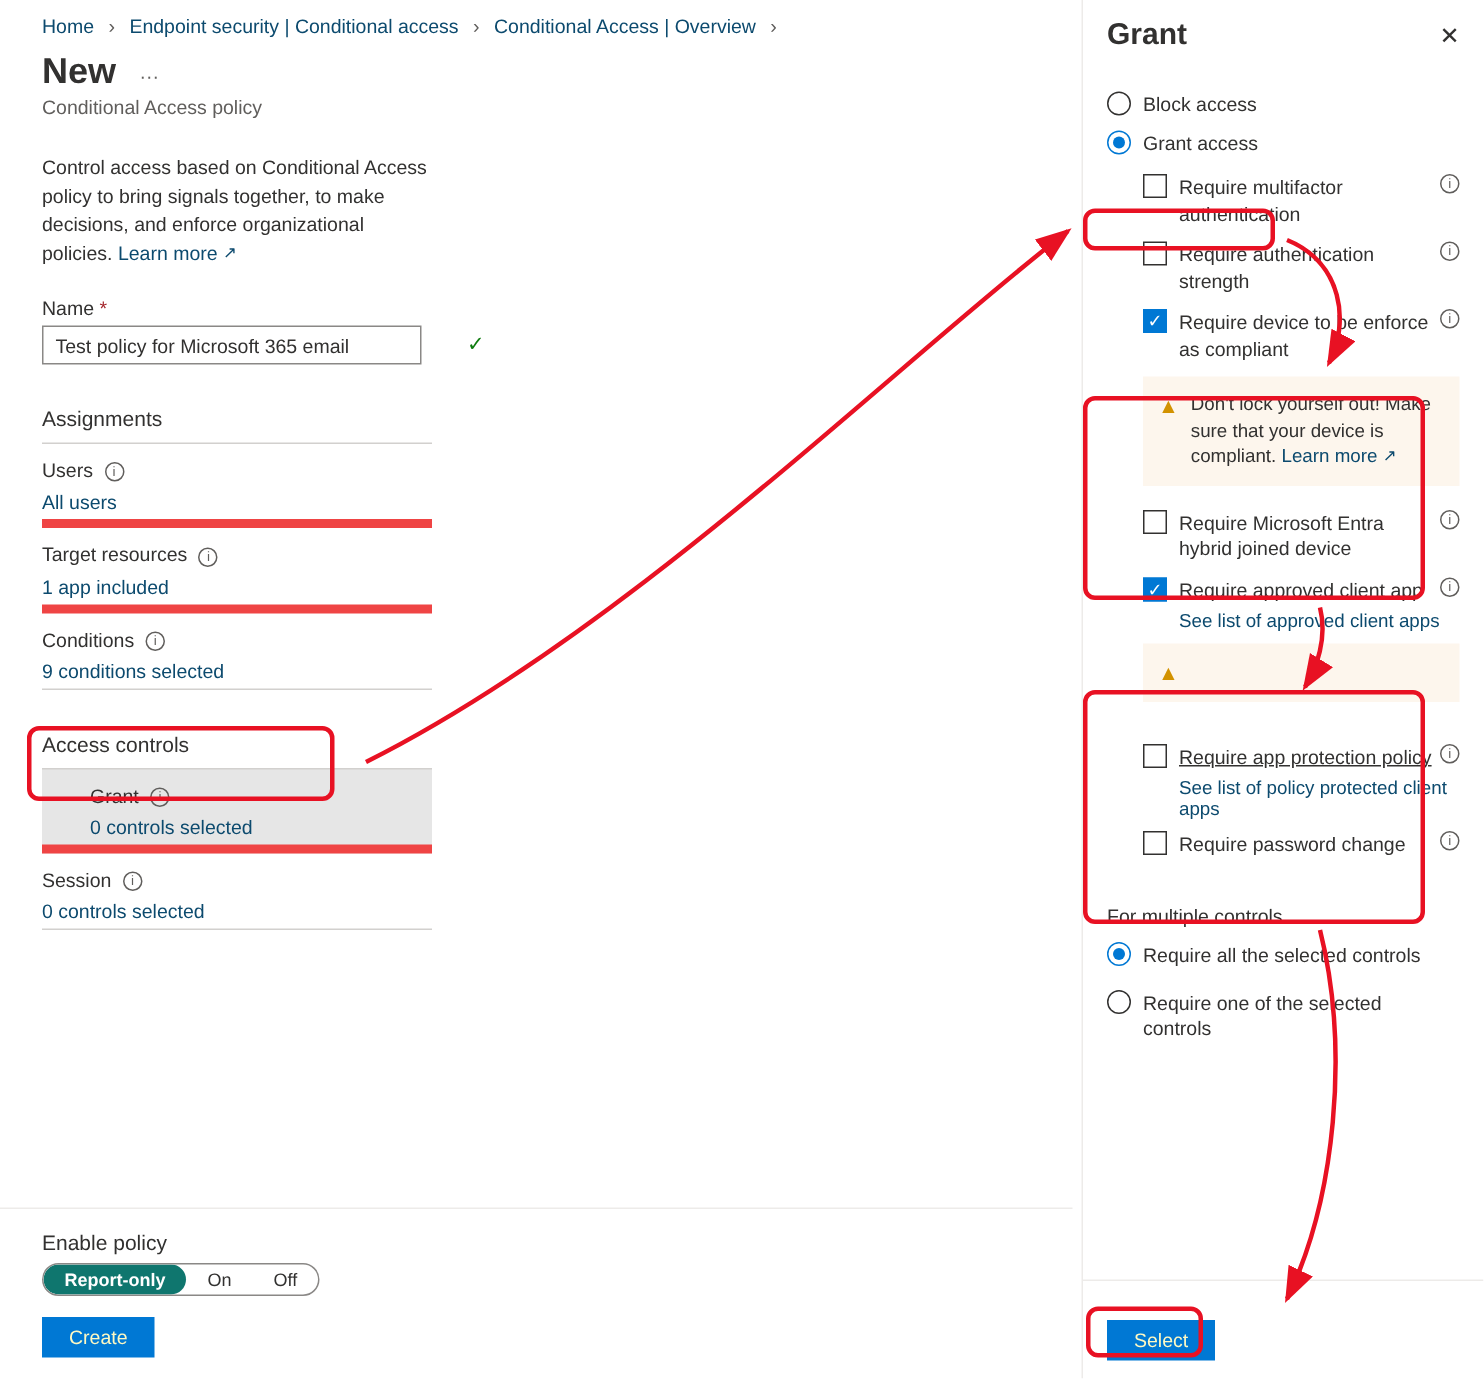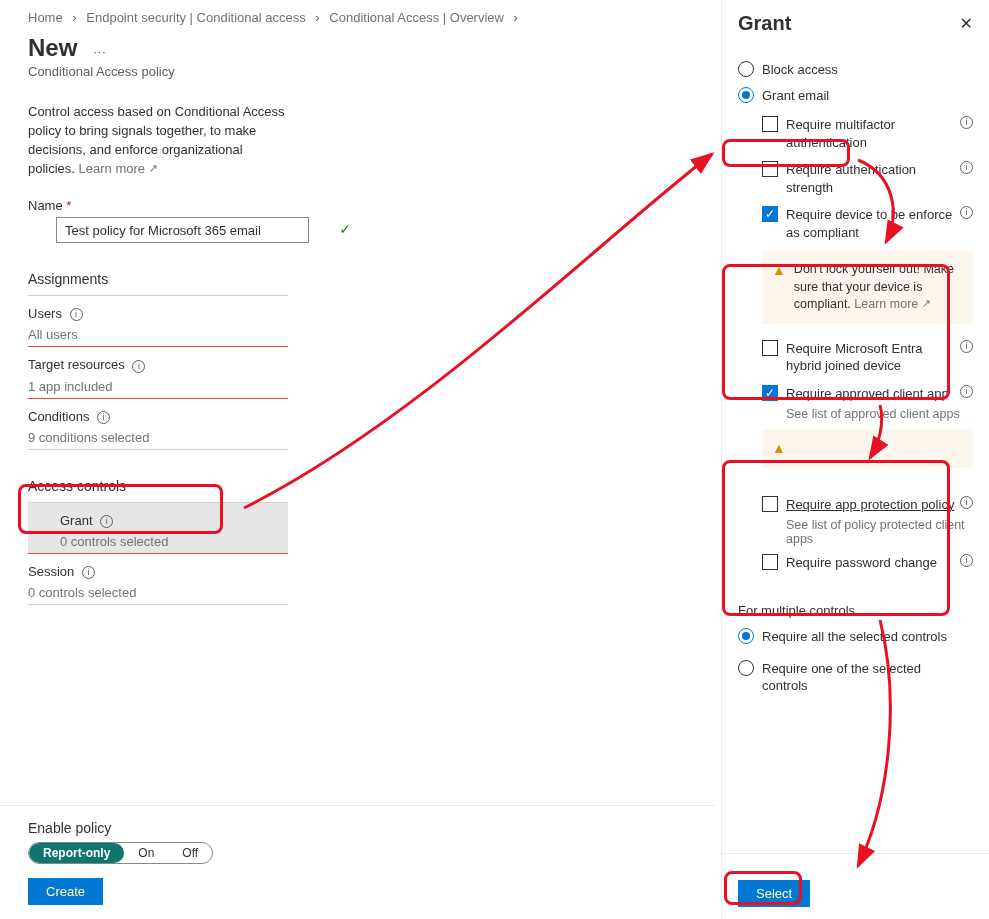--- a/index.html
+++ b/index.html
@@ -1,38 +1,38 @@
 <!DOCTYPE html>
 <html><head>
 <meta charset="utf-8">
 <style>
   * { box-sizing: border-box; }
   html, body { margin: 0; padding: 0; font-family: "Segoe UI", Arial, sans-serif; font-size: 13px; color: #323130; background: #fff; }
   body { width: 989px; height: 919px; position: relative; overflow: hidden; }
-  a, .link { color: #737373; text-decoration: none; cursor: pointer; }
+  a, .link { color: #0c4a6e; text-decoration: none; cursor: pointer; }
 
   
   .breadcrumbs { padding: 10px 0 0 28px; font-size: 13px; }
   .breadcrumbs span.sep { color: #605e5c; margin: 0 6px; }
 
   
   .main { position: absolute; left: 28px; top: 34px; width: 260px; }
   h1.page-title { font-size: 24px; font-weight: 600; margin: 0 0 2px 0; display: inline-block; }
   .ellipsis { display: inline-block; margin-left: 12px; color: #605e5c; }
   .subtitle { color: #605e5c; margin-bottom: 24px; }
   .intro { margin-bottom: 20px; line-height: 1.45; }
 
   .field-label { font-size: 13px; margin-bottom: 4px; margin-top: 6px; }
   .req { color: #a4262c; }
-  .textbox-wrap { position: relative; width: 301px; margin-left: 28px; }
+  .textbox-wrap { position: relative; width: 301px; }
   .textbox { width: 253px; height: 26px; padding: 2px 24px 2px 8px; border: 1px solid #8a8886; font-family: inherit; font-size: 13px; color: #323130; outline: none; }
   .textbox-wrap .check { position: absolute; right: 6px; top: 4px; color: #107c10; font-size: 14px; }
 
   .section-hdr { font-size: 14px; font-weight: 400; color: #323130; margin-top: 28px; padding-bottom: 8px; border-bottom: 1px solid #d2d0ce; }
-  .row { padding: 10px 0 4px 0; border-bottom: 1px solid #ef4444; }
+  .row { padding: 10px 0 4px 0; border-bottom: 6px solid #ef4444; }
   .row-label { font-size: 13px; color: #323130; }
   .row-value { margin-top: 6px; }
   .info-icon { display: inline-block; width: 13px; height: 13px; border: 1px solid #605e5c; border-radius: 50%; font-size: 9px; line-height: 11px; text-align: center; color: #605e5c; margin-left: 4px; vertical-align: middle; }
   .grant-selected { background: #e6e6e6; padding-left: 32px; }
   .row.last { border-bottom: 1px solid #d2d0ce; }
   .section-hdr.plain { border-bottom: none; margin-top: 28px; }
 
   
   .bottom-bar { position: absolute; left: 0; bottom: 0; width: 715px; border-top: 1px solid #edebe9; padding: 14px 0 14px 28px; background: #fff; }
   .enable-label { font-size: 14px; margin-bottom: 6px; }
@@ -149,21 +149,21 @@
     <span class="close-x">✕</span>
   </div>
   <div class="flyout-body">
 
     <div class="radio-row">
       <span class="radio"></span>
       <span class="opt-label">Block access</span>
     </div>
     <div class="radio-row">
       <span class="radio checked"></span>
-      <span class="opt-label">Grant email</span>
+      <span class="opt-label">Grant access</span>
     </div>
 
     <div class="check-row">
       <span class="cbox"></span>
       <span class="opt-label">Require multifactor authentication</span>
       <span class="info-icon opt-info">i</span>
     </div>
 
     <div class="check-row">
       <span class="cbox"></span>

